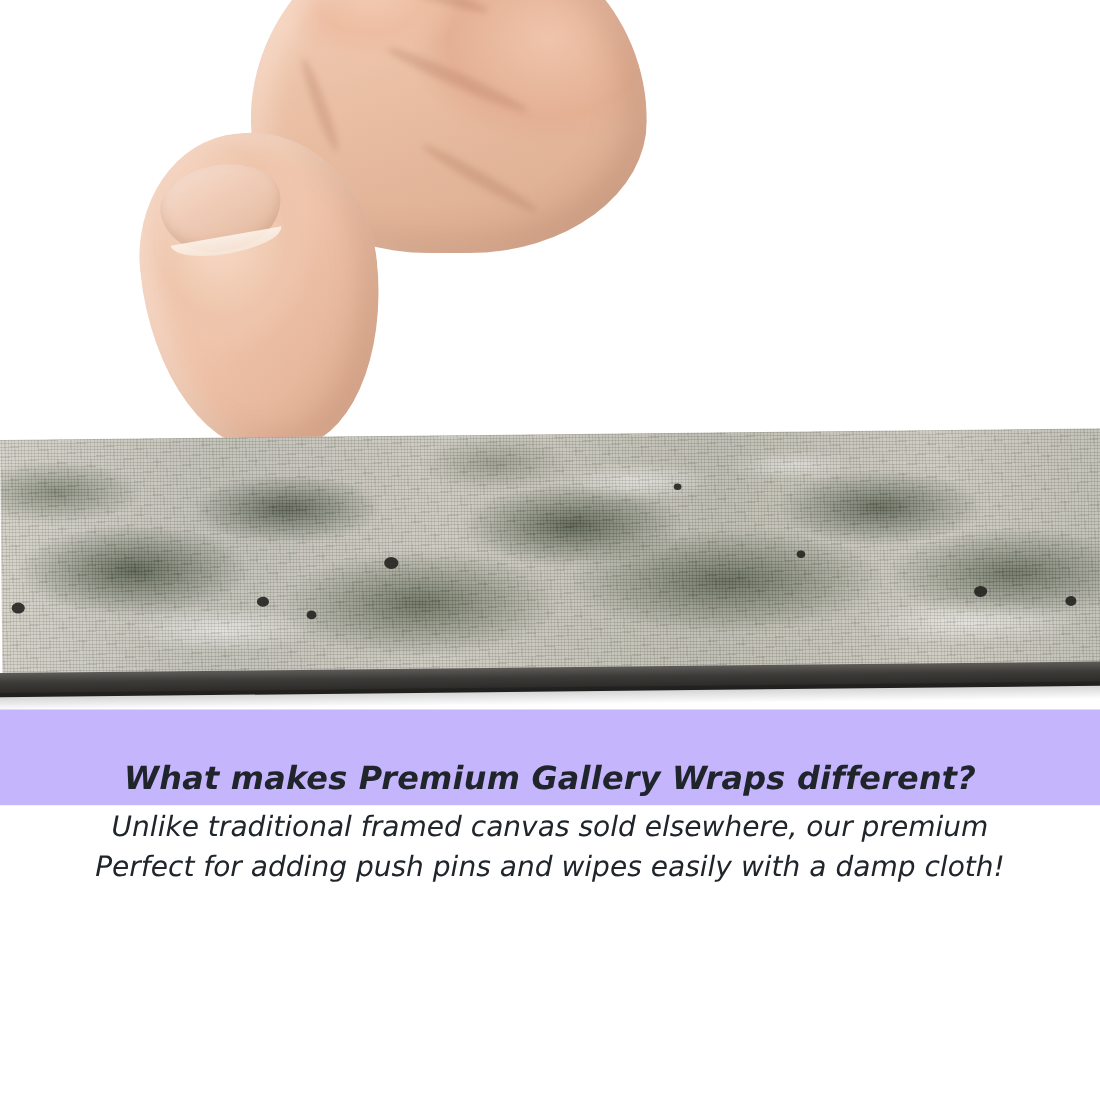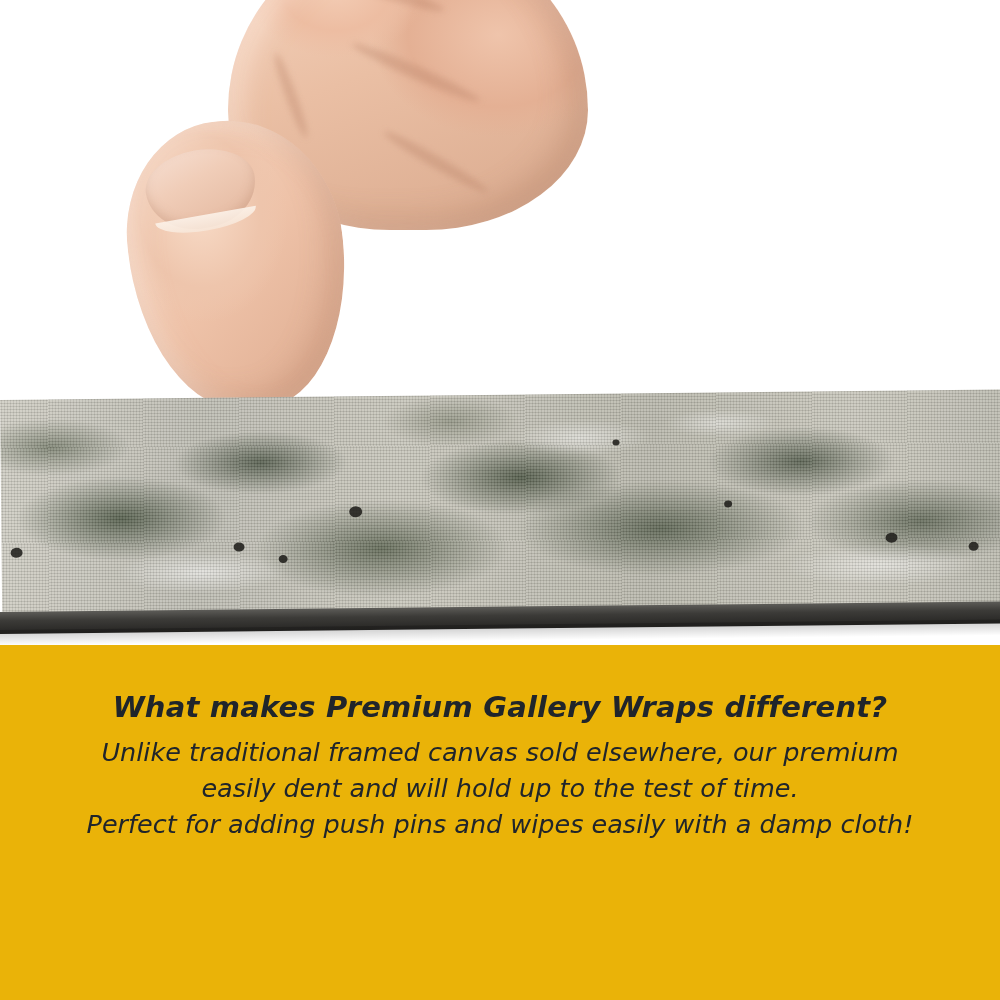--- a/index.html
+++ b/index.html
@@ -9,22 +9,22 @@
   }
   body {
     width: 1000px;
     height: 1000px;
     overflow: hidden;
     font-family: "DejaVu Sans", sans-serif;
   }
   .promo {
     position: relative;
     width: 1000px;
-    height: 1000px;
-    background: #eab308;
+    height: 732px;
+    background: #c4b5fd;
   }
 
   
   .photo {
     position: absolute;
     left: 0;
     top: 0;
     width: 1000px;
     height: 645px;
     background: #ffffff;
@@ -233,17 +233,16 @@
       <div class="speck" style="left:612px; top:46px;  width:7px;  height:6px;"></div>
     </div>
     <div class="strip-edge"></div>
     <div class="strip-shadow"></div>
   </div>
 
   <div class="caption">
     <h2>What makes Premium Gallery Wraps different?</h2>
     <p>
       <span class="line">Unlike traditional framed canvas sold elsewhere, our premium</span>
-      <span class="line">easily dent and will hold up to the test of time.</span>
       <span class="line">Perfect for adding push pins and wipes easily with a damp cloth!</span>
     </p>
   </div>
 </div>
 
 </body></html>

